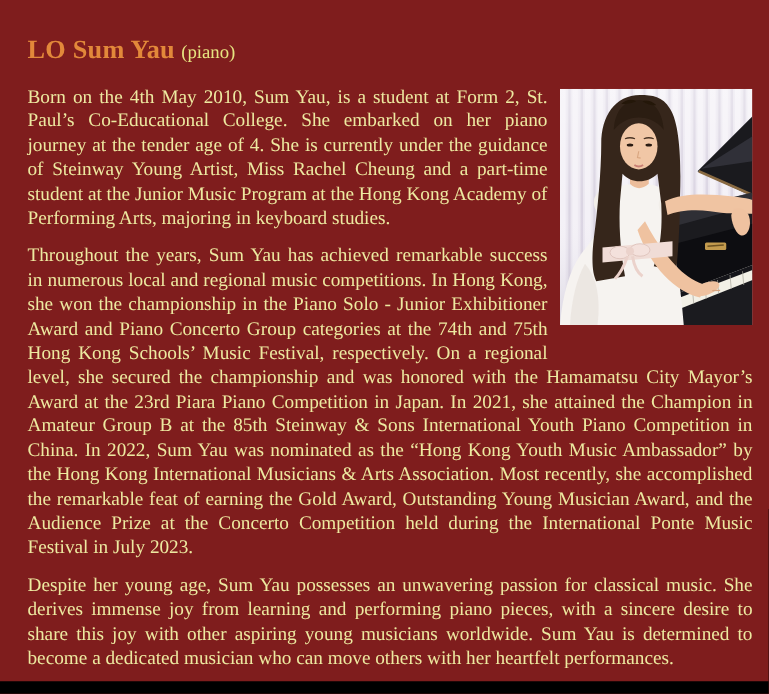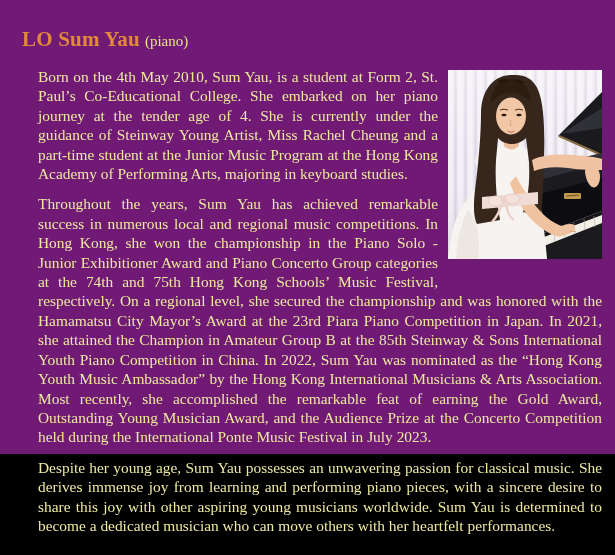--- a/index.html
+++ b/index.html
@@ -4,23 +4,23 @@
 <style>
   html, body { margin: 0; padding: 0; }
   body {
     width: 615px; height: 555px;
     background: #000000;
     overflow: hidden;
     font-family: "Liberation Serif", "DejaVu Serif", serif;
   }
   .page {
     box-sizing: border-box;
-    width: 615px; height: 454px;
+    width: 615px; height: 545px;
     padding: 24px 13px 0 22px;
-    background: #701a75;
+    background: #7f1d1d;
   }
   .title {
     margin: 0 0 15px 0;
     line-height: 22px;
     white-space: nowrap;
   }
   .artist-name {
     color: #E2883A;
     font-size: 21px;
     font-weight: bold;
@@ -31,21 +31,21 @@
     font-size: 15px;
     font-weight: normal;
     margin-left: 5px;
   }
   .bio {
     color: #EDE9A0;
     font-size: 15.4px;
     line-height: 19.4px;
     text-align: justify;
   }
-  .bio p { margin: 0 0 11px 16px; }
+  .bio p { margin: 0 0 11px 0; }
   .photo-frame {
     float: right;
     width: 154px; height: 189px;
     margin: 3px 0 26px 10px;
     overflow: hidden;
   }
   .photo-frame svg { display: block; }
 </style>
 </head>
 <body>

